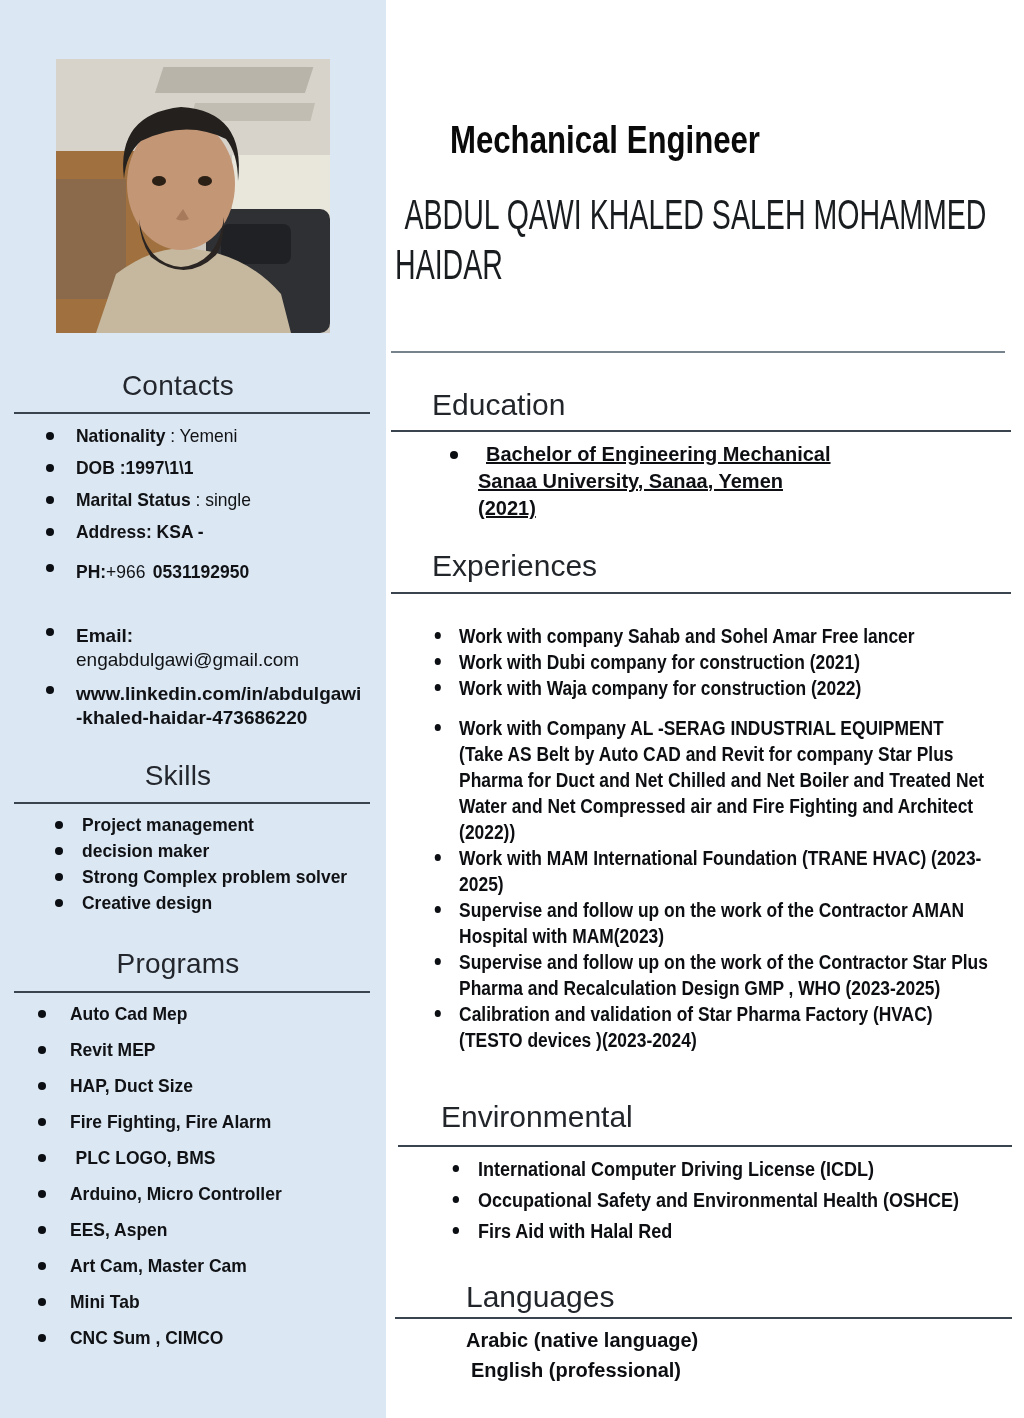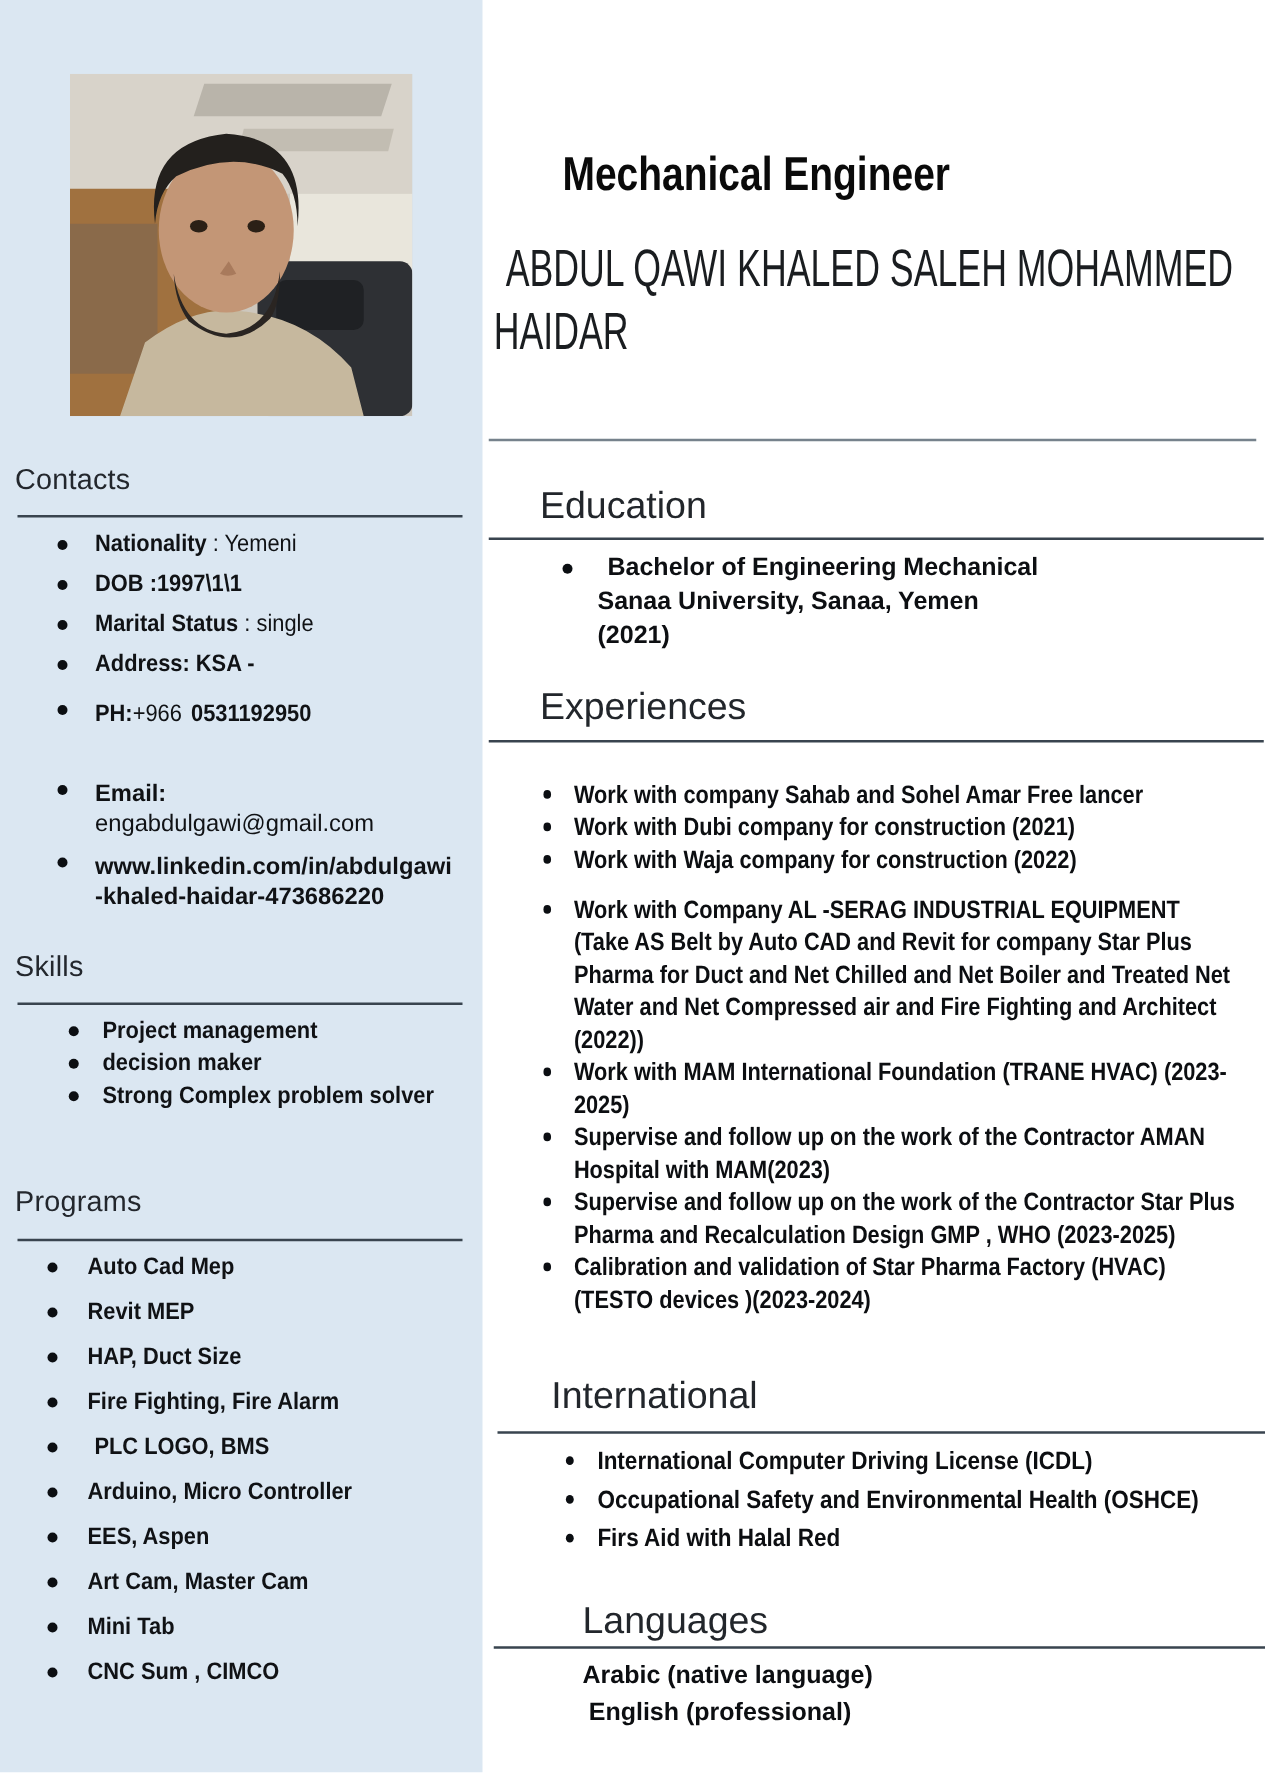--- a/index.html
+++ b/index.html
@@ -9,22 +9,22 @@
     font-family:"Liberation Sans", sans-serif; color:#111;
   }
 
   
   .sidebar { position:absolute; left:0; top:0; width:386px; height:1418px;
              background:var(--sidebar-bg,#dbe7f2); }
   .photo-frame { position:absolute; left:56px; top:59px; width:274px; height:274px;
                  overflow:hidden; }
   .photo-frame svg { display:block; }
 
-  .sb-heading { position:absolute; left:12px; width:356px;
-                font-size:23px; font-weight:400; color:#23272d; letter-spacing:.2px; }
+  .sb-heading { position:absolute; left:0; width:356px;
+                font-size:28px; font-weight:400; color:#23272d; letter-spacing:.2px;text-align:center; }
   .rule { position:absolute; height:2px; background:var(--rule-dark,#39444f); }
   .rule.light { background:var(--rule-light,#76828c); }
 
   ul { list-style:none; }
   .sb-list { position:absolute; left:14px; width:362px; }
   .sb-list li { position:relative; color:#101215; }
   .dot { position:absolute; border-radius:50%; background:#0b0e12; }
 
   
   #contacts-list li { padding-left:62px; font-size:19px; line-height:24px; margin-bottom:8px; }
@@ -56,21 +56,21 @@
   #h-certifications { left:441px; top:1100px; }
   #h-languages      { left:466px; top:1280px; }
 
   #rule-top  { left:391px; top:351px; width:614px; }
   #rule-edu  { left:391px; top:430px; width:620px; }
   #rule-exp  { left:391px; top:592px; width:620px; }
   #rule-cert { left:398px; top:1145px; width:614px; }
   #rule-lang { left:395px; top:1317px; width:617px; }
 
   #edu-item { position:absolute; left:450px; top:441px; width:480px;
-              font-size:20px; font-weight:700; line-height:27px; color:#0d0f12; }
+              font-size:20px; font-weight:700; line-height:27px; color:#0d0f12;text-decoration:underline; }
   #edu-item .dot { left:0; top:10px; width:8px; height:8px; }
   #edu-item .body { padding-left:28px; }
   #edu-item .l1 { padding-left:8px; }
 
   #exp-list { position:absolute; left:433px; top:623px; width:640px;
               font-size:20px; font-weight:700; line-height:26px; color:#0c0e11;
               transform:scaleX(.87); transform-origin:left top; }
   #exp-list li { position:relative; padding-left:30px; }
   #exp-list .dot { left:2px; top:9px; width:7px; height:7px; }
   #exp-list li.group-gap { margin-top:14px; }
@@ -147,20 +147,21 @@
     </li>
   </ul>
 
   <div class="sb-heading" style="top:760px">Skills</div>
   <div class="rule" id="rule-skills" style="left:14px;top:802px;width:356px"></div>
 
   <ul class="sb-list" id="skills-list" style="top:812px">
     <li><span class="dot"></span><span class="txt">Project management</span></li>
     <li><span class="dot"></span><span class="txt">decision maker</span></li>
     <li><span class="dot"></span><span class="txt">Strong Complex problem solver</span></li>
+    <li><span class="dot"></span><span class="txt">Creative design</span></li>
   </ul>
 
   <div class="sb-heading" style="top:948px">Programs</div>
   <div class="rule" id="rule-programs" style="left:14px;top:991px;width:356px"></div>
 
   <ul class="sb-list" id="programs-list" style="top:1002px">
     <li><span class="dot"></span><span class="txt">Auto Cad Mep</span></li>
     <li><span class="dot"></span><span class="txt">Revit MEP</span></li>
     <li><span class="dot"></span><span class="txt">HAP, Duct Size</span></li>
     <li><span class="dot"></span><span class="txt">Fire Fighting, Fire Alarm</span></li>
@@ -201,21 +202,21 @@
   <li><span class="dot"></span><span>Work with company Sahab and Sohel Amar  Free lancer</span></li>
   <li><span class="dot"></span><span>Work with Dubi company for construction (2021)</span></li>
   <li><span class="dot"></span><span>Work with Waja company for construction (2022)</span></li>
   <li class="group-gap"><span class="dot"></span><span>Work with Company AL -SERAG INDUSTRIAL EQUIPMENT (Take AS Belt by Auto CAD and Revit for company Star Plus Pharma for Duct and Net Chilled and Net Boiler and Treated Net Water and Net Compressed air and Fire Fighting and Architect (2022))</span></li>
   <li><span class="dot"></span><span>Work with MAM International Foundation (TRANE HVAC) (2023-2025)</span></li>
   <li><span class="dot"></span><span>Supervise and follow up on the work of the Contractor  AMAN Hospital with MAM(2023)</span></li>
   <li><span class="dot"></span><span>Supervise and follow up on the work of the Contractor Star Plus Pharma and  Recalculation Design GMP , WHO (2023-2025)</span></li>
   <li><span class="dot"></span><span>Calibration and validation of Star Pharma Factory (HVAC)(TESTO devices )(2023-2024)</span></li>
 </ul>
 
-<div class="main-heading" id="h-certifications">International</div>
+<div class="main-heading" id="h-certifications">Environmental</div>
 <div class="rule" id="rule-cert"></div>
 
 <ul id="cert-list">
   <li><span class="dot"></span><span>International Computer Driving License (ICDL)</span></li>
   <li><span class="dot"></span><span>Occupational Safety and Environmental Health (OSHCE)</span></li>
   <li><span class="dot"></span><span>Firs Aid with Halal Red</span></li>
 </ul>
 
 <div class="main-heading" id="h-languages">Languages</div>
 <div class="rule" id="rule-lang"></div>

